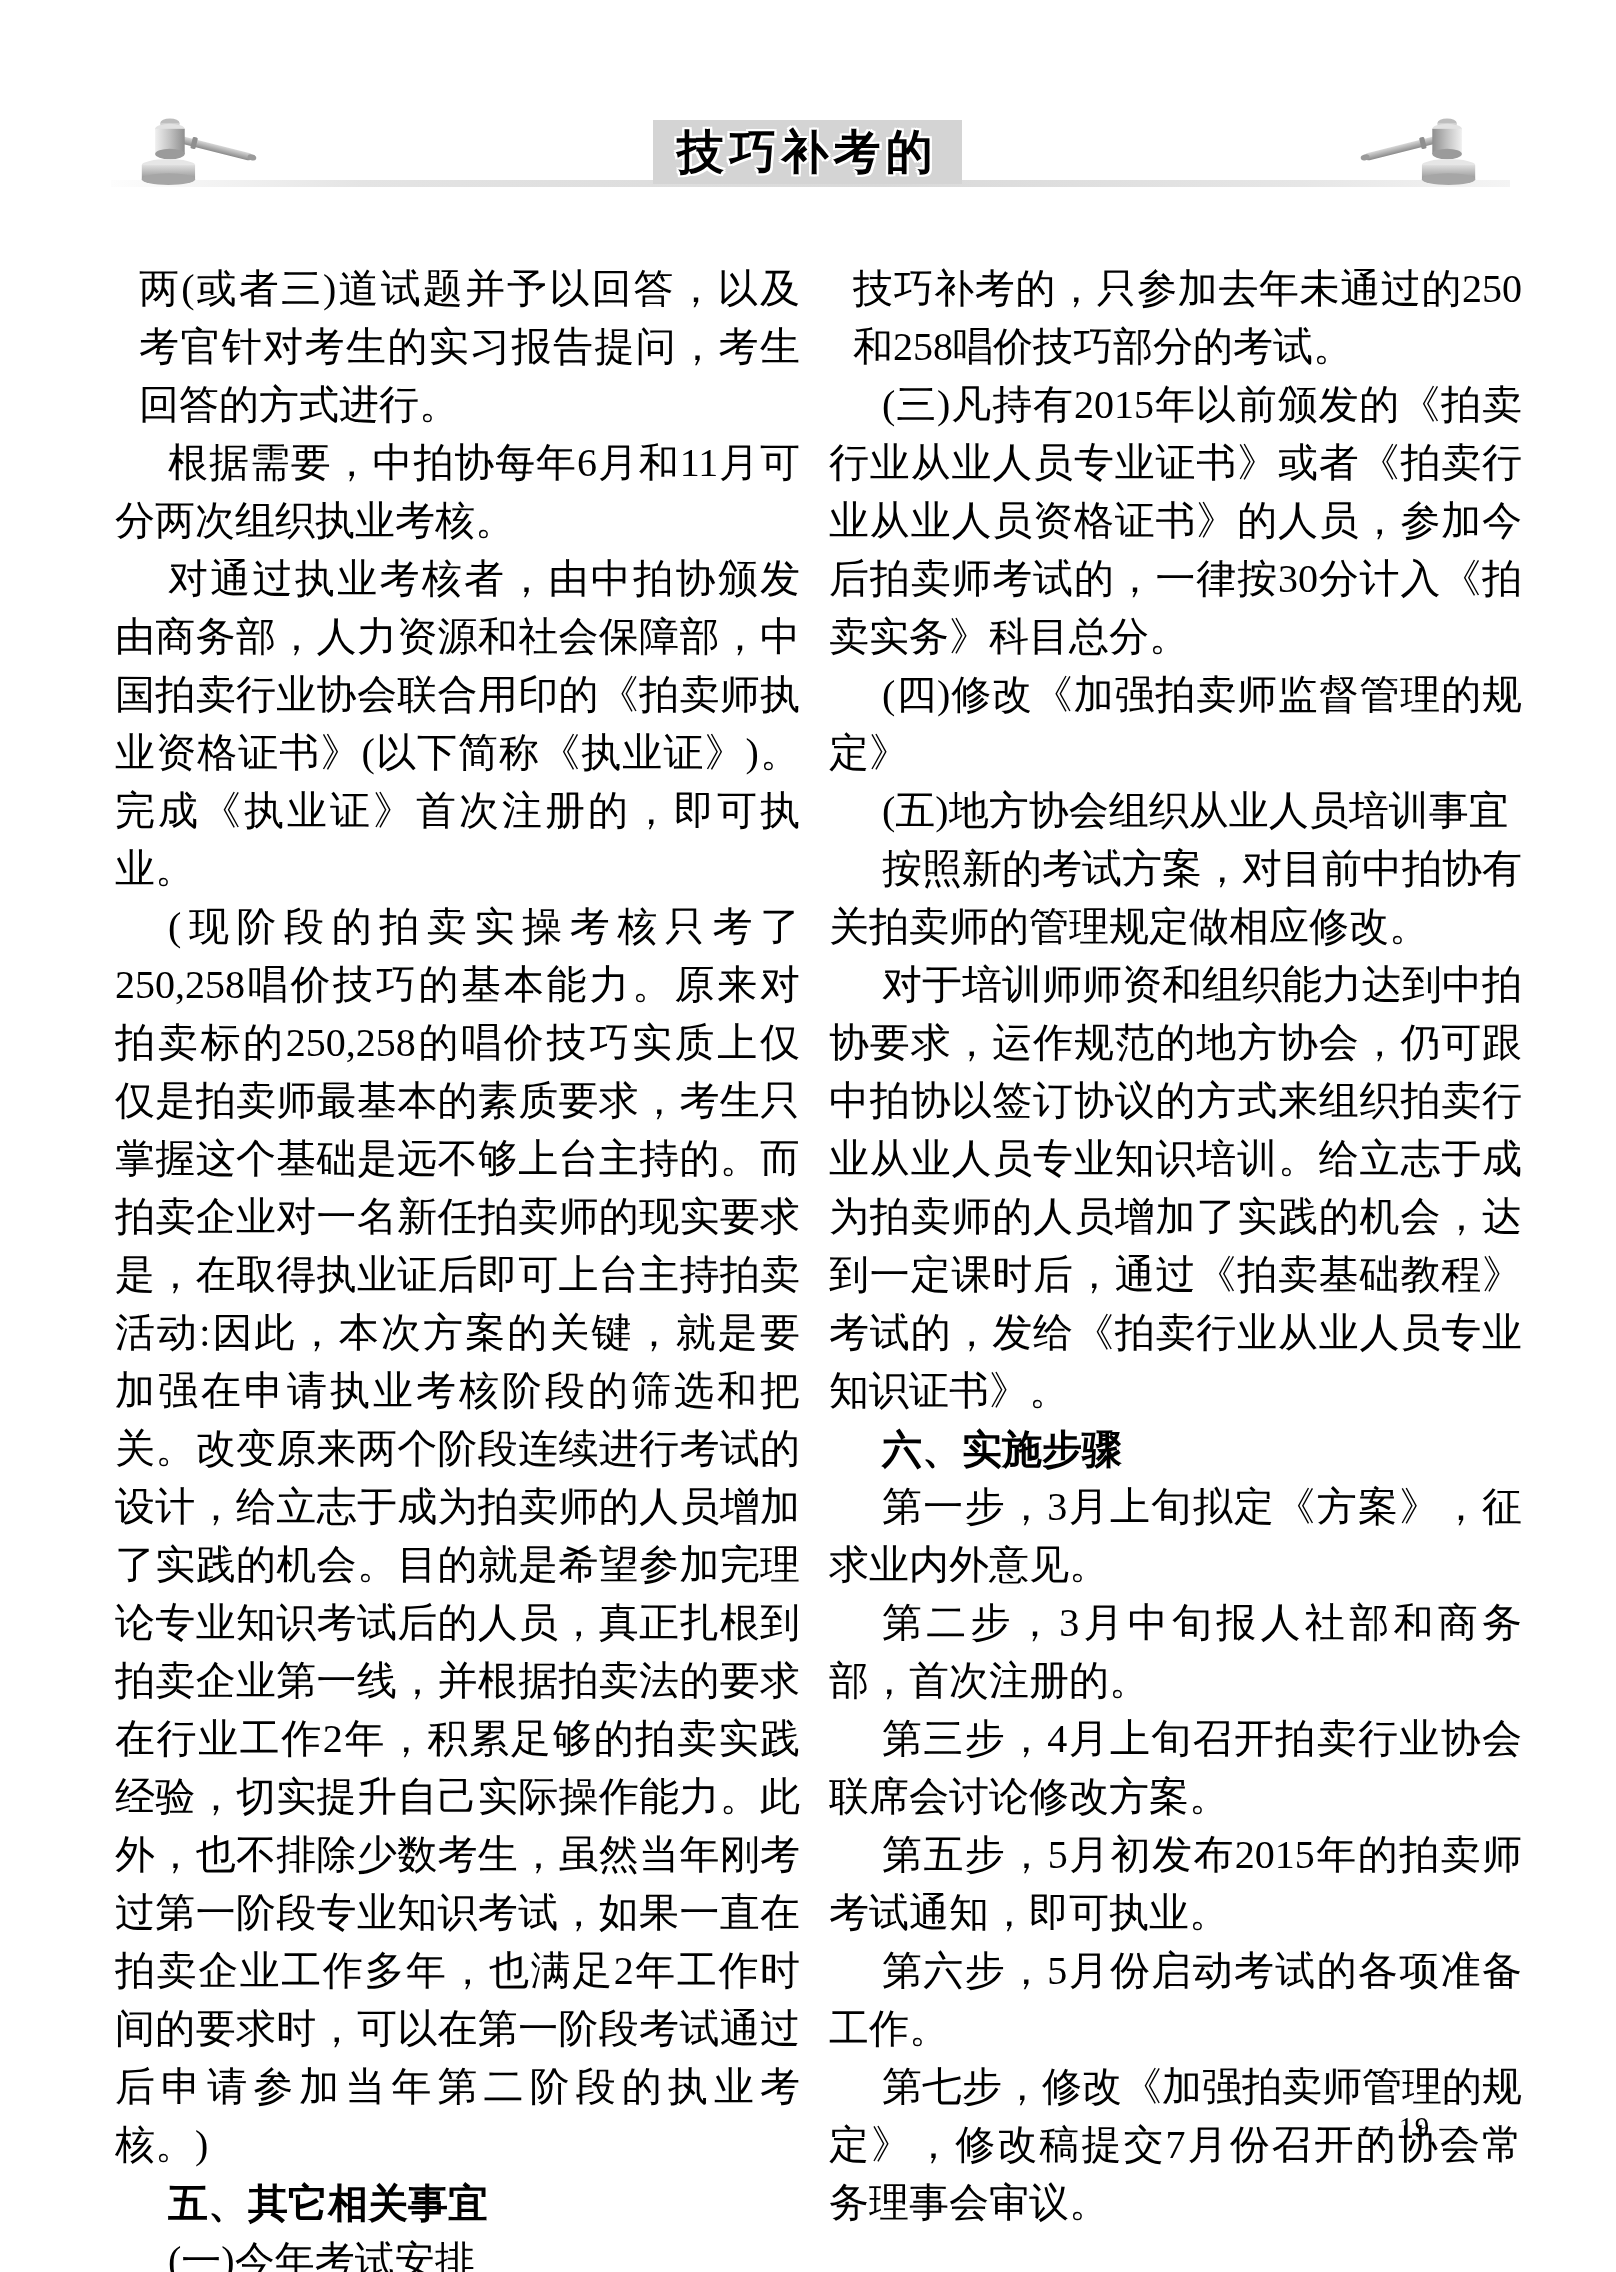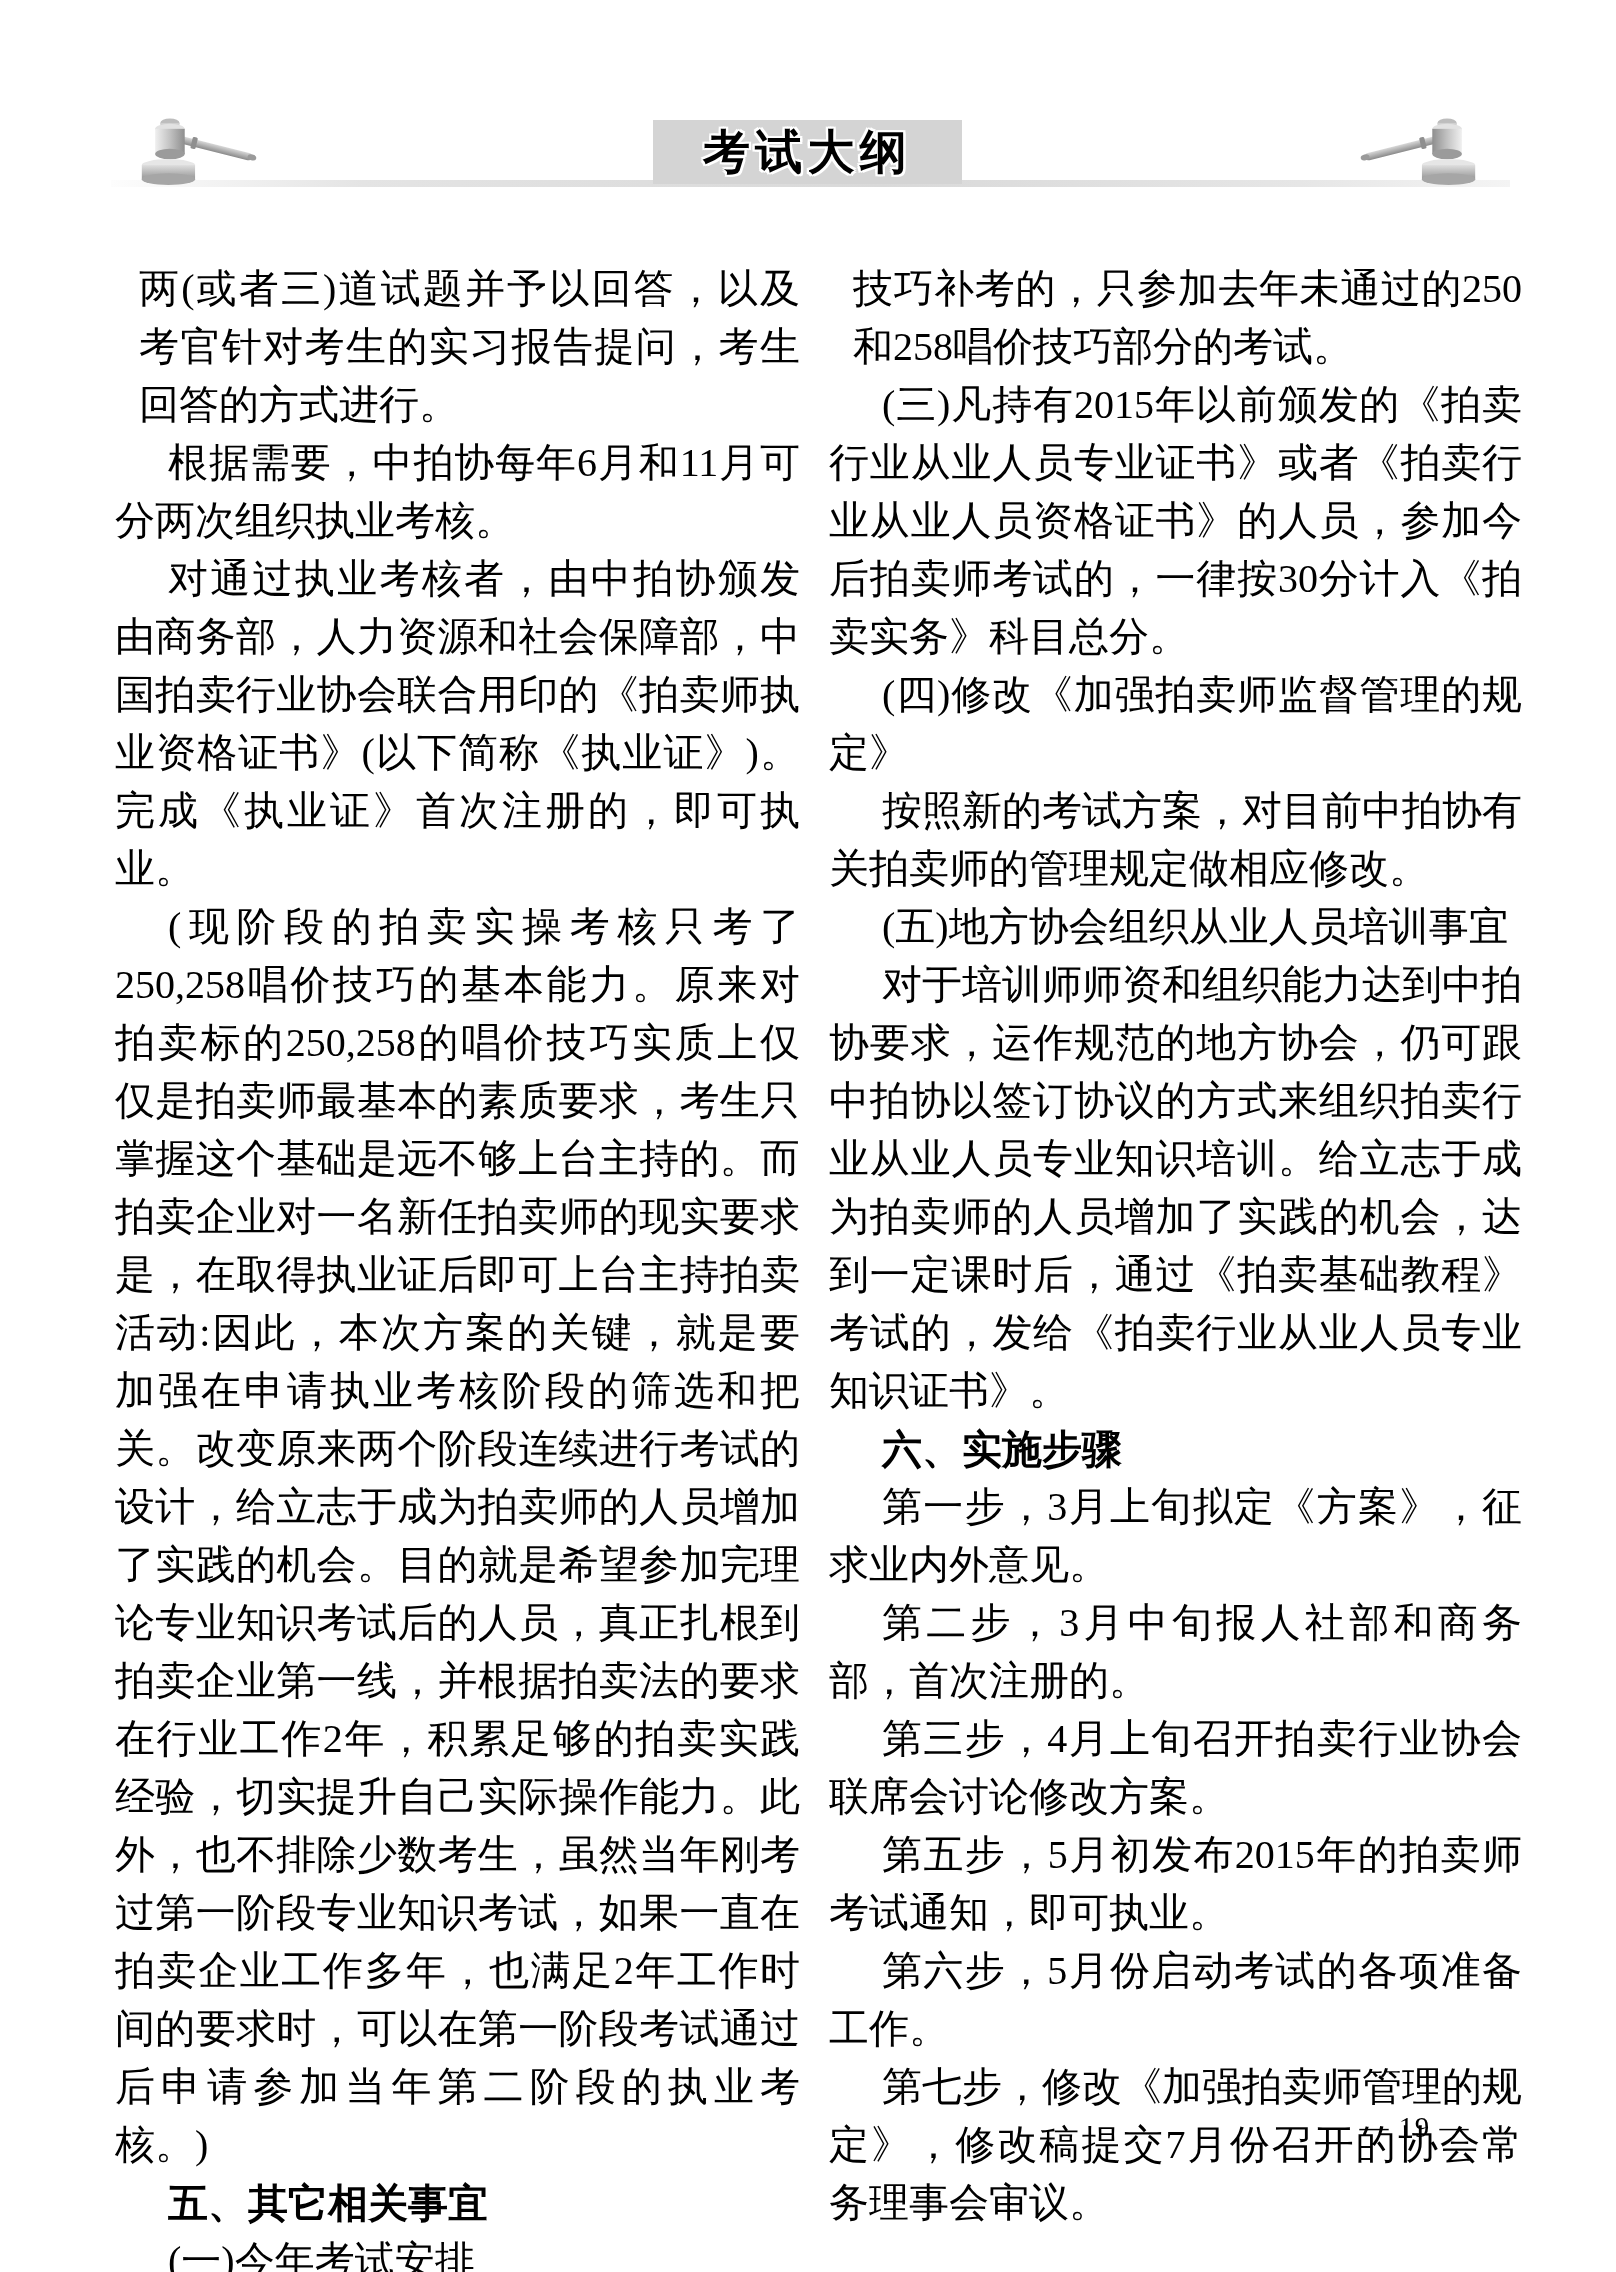--- a/index.html
+++ b/index.html
@@ -97,39 +97,39 @@
         <rect x="38" y="16" width="40" height="34" fill="url(#gm)"></rect>
         <ellipse cx="58" cy="50" rx="20" ry="7" fill="#9b9b9b"></ellipse>
         <ellipse cx="56" cy="65" rx="36" ry="8" fill="#e6e6e6"></ellipse>
         <rect x="20" y="65" width="72" height="19" fill="url(#gb)"></rect>
         <ellipse cx="56" cy="84" rx="36" ry="8" fill="#a6a6a6"></ellipse>
       </g>
     </svg>
   </span>
 
   <div class="titlebox">
-    <span class="t">考试大纲</span>
+    <span class="t">技巧补考的</span>
   </div>
 
   <div class="col leftcol">
     <p class="cont">两(或者三)道试题并予以回答，以及考官针对考生的实习报告提问，考生回答的方式进行。</p>
     <p>根据需要，中拍协每年6月和11月可分两次组织执业考核。</p>
     <p>对通过执业考核者，由中拍协颁发由商务部，人力资源和社会保障部，中国拍卖行业协会联合用印的《拍卖师执业资格证书》(以下简称《执业证》)。完成《执业证》首次注册的，即可执业。</p>
     <p>(现阶段的拍卖实操考核只考了250,258唱价技巧的基本能力。原来对拍卖标的250,258的唱价技巧实质上仅仅是拍卖师最基本的素质要求，考生只掌握这个基础是远不够上台主持的。而拍卖企业对一名新任拍卖师的现实要求是，在取得执业证后即可上台主持拍卖活动:因此，本次方案的关键，就是要加强在申请执业考核阶段的筛选和把关。改变原来两个阶段连续进行考试的设计，给立志于成为拍卖师的人员增加了实践的机会。目的就是希望参加完理论专业知识考试后的人员，真正扎根到拍卖企业第一线，并根据拍卖法的要求在行业工作2年，积累足够的拍卖实践经验，切实提升自己实际操作能力。此外，也不排除少数考生，虽然当年刚考过第一阶段专业知识考试，如果一直在拍卖企业工作多年，也满足2年工作时间的要求时，可以在第一阶段考试通过后申请参加当年第二阶段的执业考核。)</p>
     <p class="heading">五、其它相关事宜</p>
     <p>(一)今年考试安排</p>
 
   </div>
 
   <div class="col rightcol">
     <p class="cont">技巧补考的，只参加去年未通过的250和258唱价技巧部分的考试。</p>
     <p>(三)凡持有2015年以前颁发的《拍卖行业从业人员专业证书》或者《拍卖行业从业人员资格证书》的人员，参加今后拍卖师考试的，一律按30分计入《拍卖实务》科目总分。</p>
     <p>(四)修改《加强拍卖师监督管理的规定》</p>
+    <p>(五)地方协会组织从业人员培训事宜</p>
     <p>按照新的考试方案，对目前中拍协有关拍卖师的管理规定做相应修改。</p>
-    <p>(五)地方协会组织从业人员培训事宜</p>
     <p>对于培训师师资和组织能力达到中拍协要求，运作规范的地方协会，仍可跟中拍协以签订协议的方式来组织拍卖行业从业人员专业知识培训。给立志于成为拍卖师的人员增加了实践的机会，达到一定课时后，通过《拍卖基础教程》考试的，发给《拍卖行业从业人员专业知识证书》。</p>
     <p class="heading">六、实施步骤</p>
     <p>第一步，3月上旬拟定《方案》，征求业内外意见。</p>
     <p>第二步，3月中旬报人社部和商务部，首次注册的。</p>
     <p>第三步，4月上旬召开拍卖行业协会联席会讨论修改方案。</p>
     <p>第五步，5月初发布2015年的拍卖师考试通知，即可执业。</p>
     <p>第六步，5月份启动考试的各项准备工作。</p>
     <p>第七步，修改《加强拍卖师管理的规定》，修改稿提交7月份召开的协会常务理事会审议。</p>
   </div>
 

